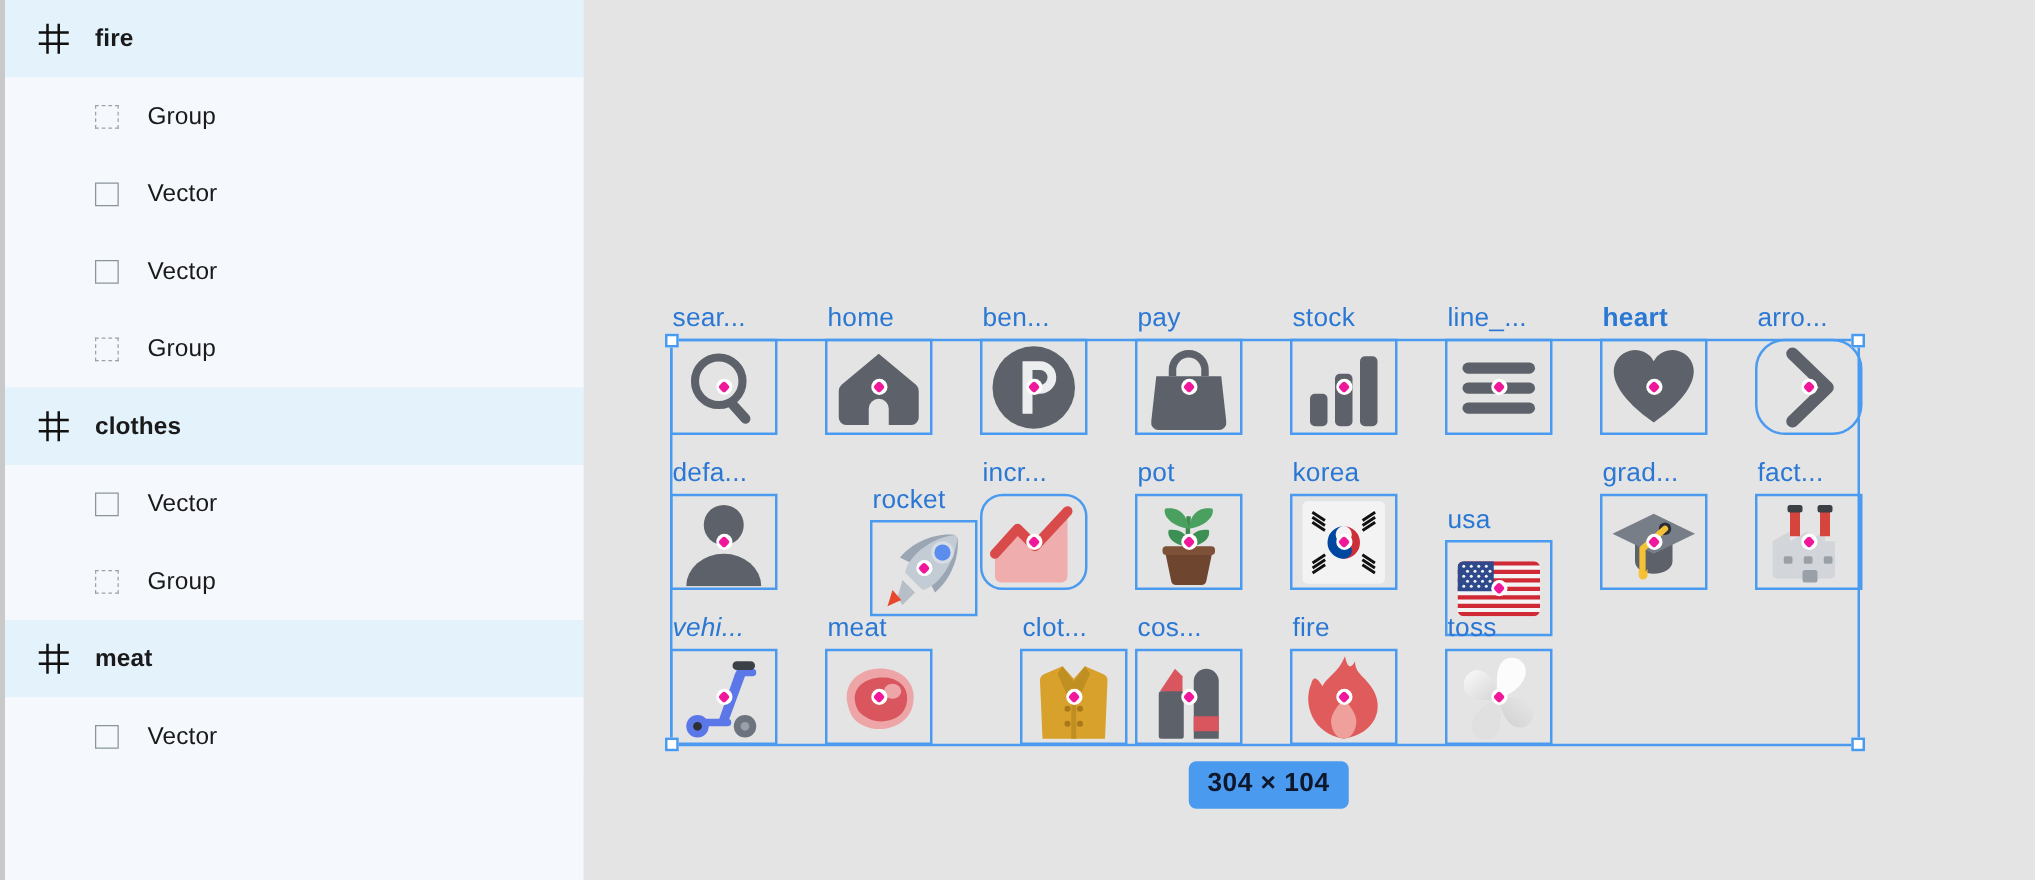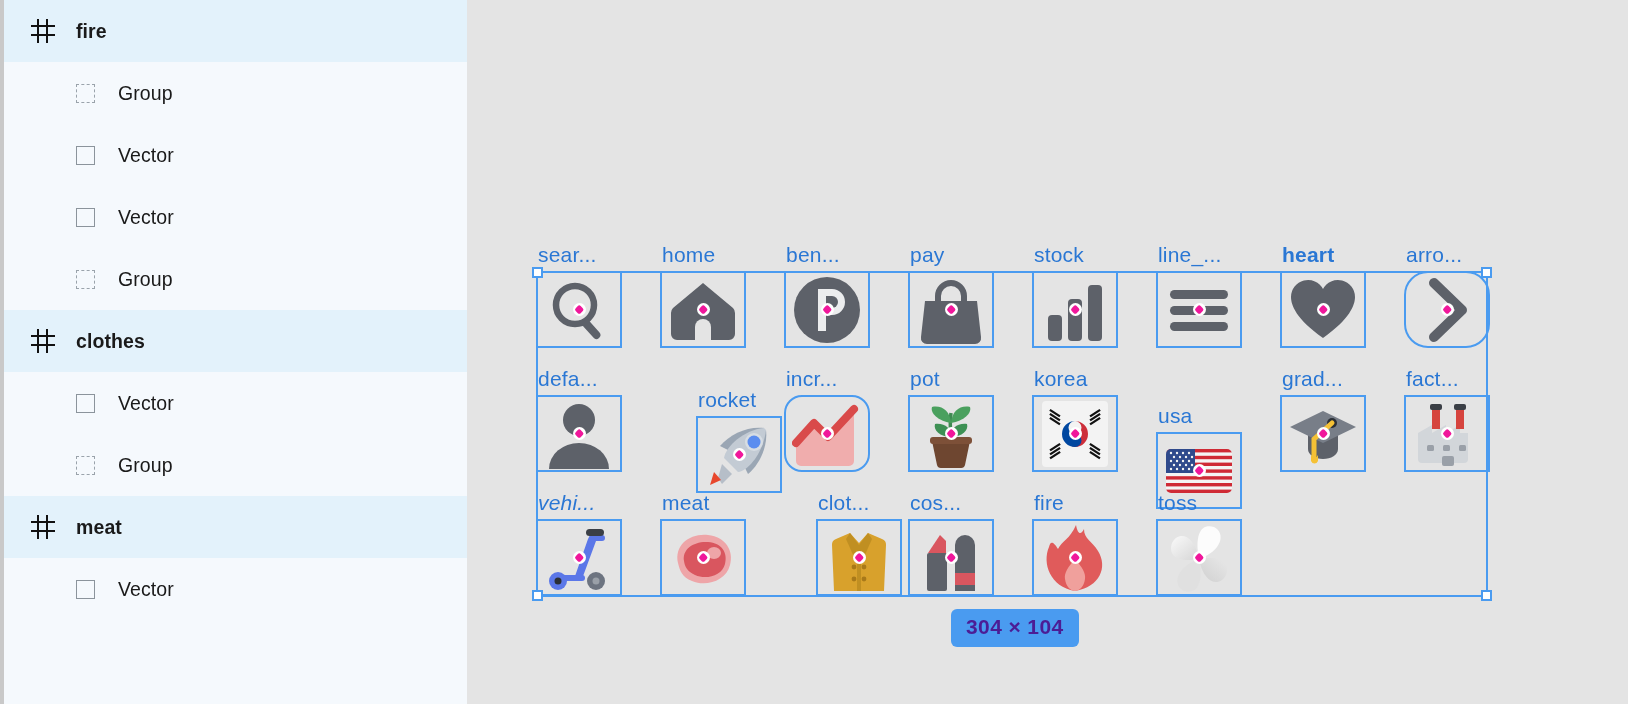--- a/index.html
+++ b/index.html
@@ -144,21 +144,21 @@
     border-radius: 2px;
     transform: rotate(45deg);
   }
 
   
   #dim-badge {
     position: absolute;
     left: 484px;   
     top: 609px;
     background: #4a9bf0;
-    color: #4c1d95;
+    color: #0f172a;
     font-size: 21px;
     font-weight: bold;
     padding: 6px 15px 8px;
     border-radius: 6px;
     letter-spacing: .4px;
     white-space: nowrap;
   }
 </style>
 </head>
 <body>

